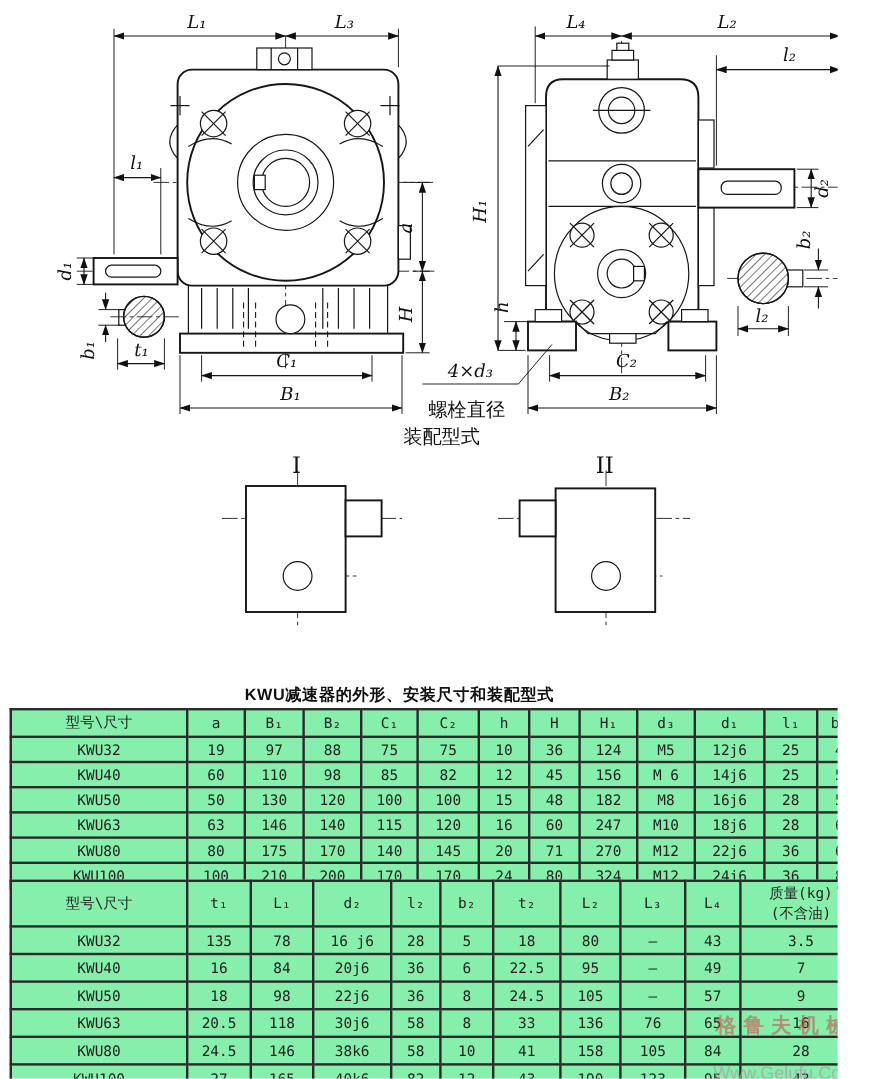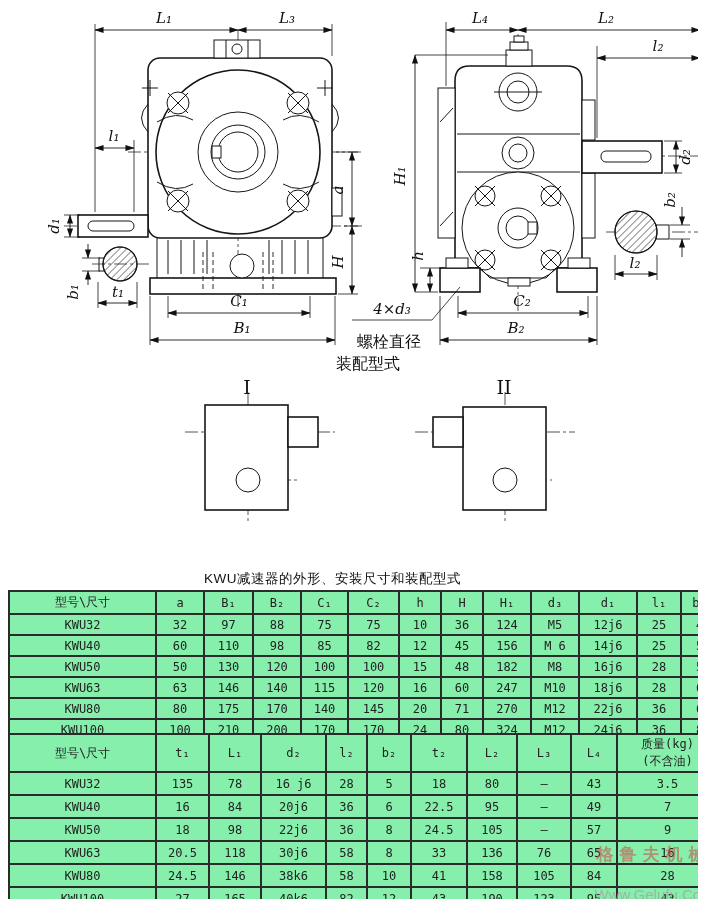--- a/index.html
+++ b/index.html
@@ -9,21 +9,21 @@
   .fw {fill:#ffffff;stroke:#161616;stroke-width:1.6;}
   .fw2{fill:#ffffff;stroke:#161616;stroke-width:1;}
   .cl {fill:none;stroke:#2a2a2a;stroke-width:.8;stroke-dasharray:13 3 3 3;}
   .hd {fill:none;stroke:#161616;stroke-width:.9;stroke-dasharray:5 3;}
   .dim{fill:none;stroke:#161616;stroke-width:.9;}
   .ext{fill:none;stroke:#161616;stroke-width:.8;}
   .dt {font-family:"DejaVu Serif",serif;font-style:italic;font-size:15px;fill:#111;}
   .ct {font-family:"Liberation Sans",sans-serif;font-size:16px;fill:#111;}
   .rn {font-family:"DejaVu Serif",serif;font-size:19px;fill:#111;}
   
-  .title{position:absolute;left:204px;top:570px;font-size:13.5px;font-weight:normal;letter-spacing:.5px;}
+  .title{position:absolute;left:204px;top:570px;font-size:13.5px;font-weight:bold;letter-spacing:.5px;}
   .unit {position:absolute;left:491px;top:592px;font-size:12px;font-family:"DejaVu Sans Mono",monospace;}
   
   table{position:absolute;left:8px;border-collapse:collapse;table-layout:fixed;background:#86efac;}
   #table1{top:590px;width:709px;}
   #table2{top:733px;width:709px;}
   th,td{border:2px solid #2b2b2b;text-align:center;vertical-align:middle;padding:0;
         font-family:"DejaVu Sans Mono","DejaVu Sans",monospace;font-size:12px;font-weight:normal;
         color:#222;white-space:pre-line;}
   #table1 th{height:21px;} #table1 td{height:19px;}
   #table2 th{height:36px;} #table2 td{height:21px;}
@@ -352,21 +352,21 @@
           <th>H₁</th>
           <th>d₃</th>
           <th>d₁</th>
           <th>l₁</th>
           <th>b₁</th>
         </tr>
       </thead>
       <tbody>
         <tr>
           <td>KWU32</td>
-          <td>32</td>
+          <td>19</td>
           <td>97</td>
           <td>88</td>
           <td>75</td>
           <td>75</td>
           <td>10</td>
           <td>36</td>
           <td>124</td>
           <td>M5</td>
           <td>12j6</td>
           <td>25</td>

